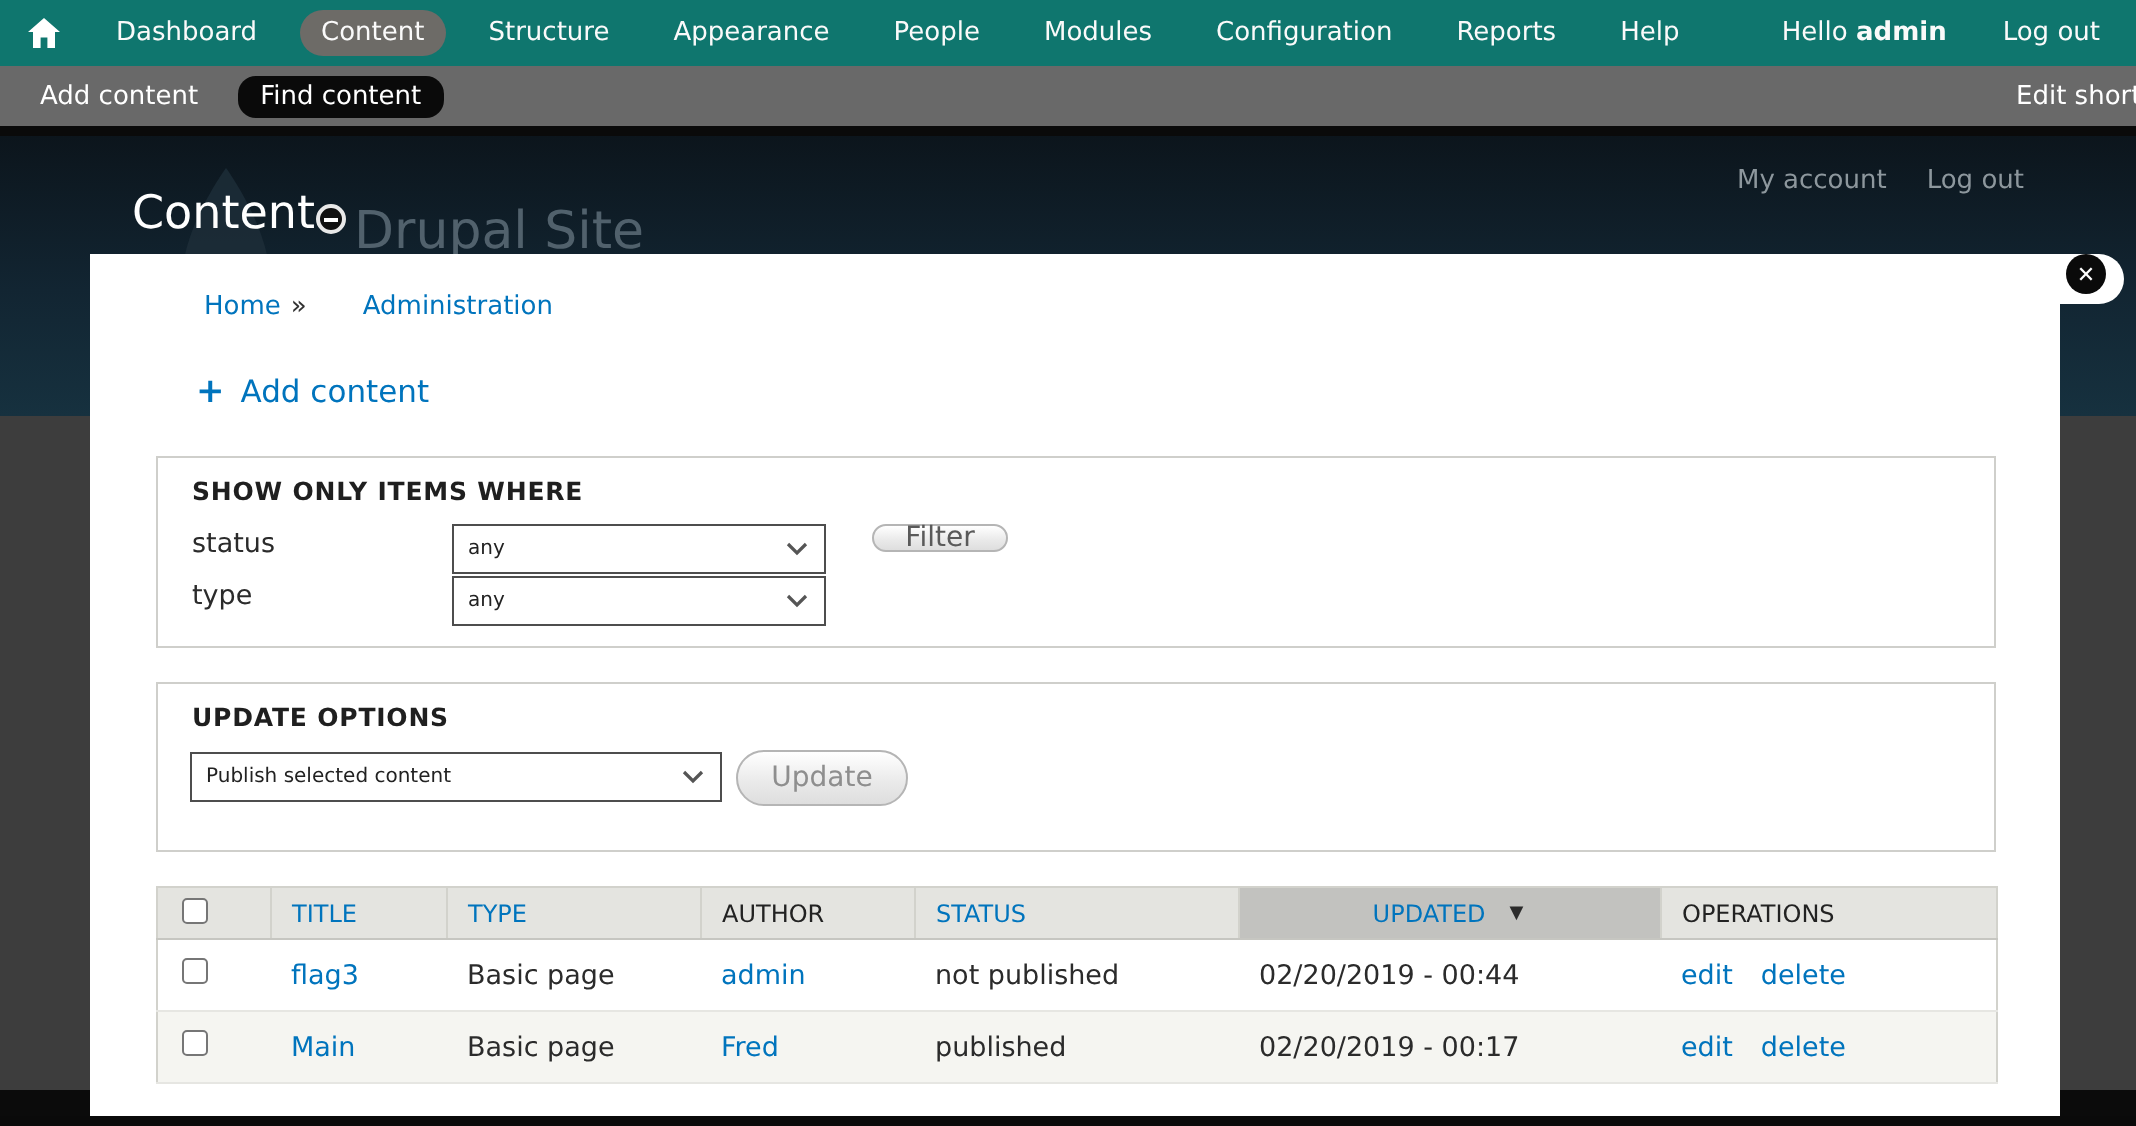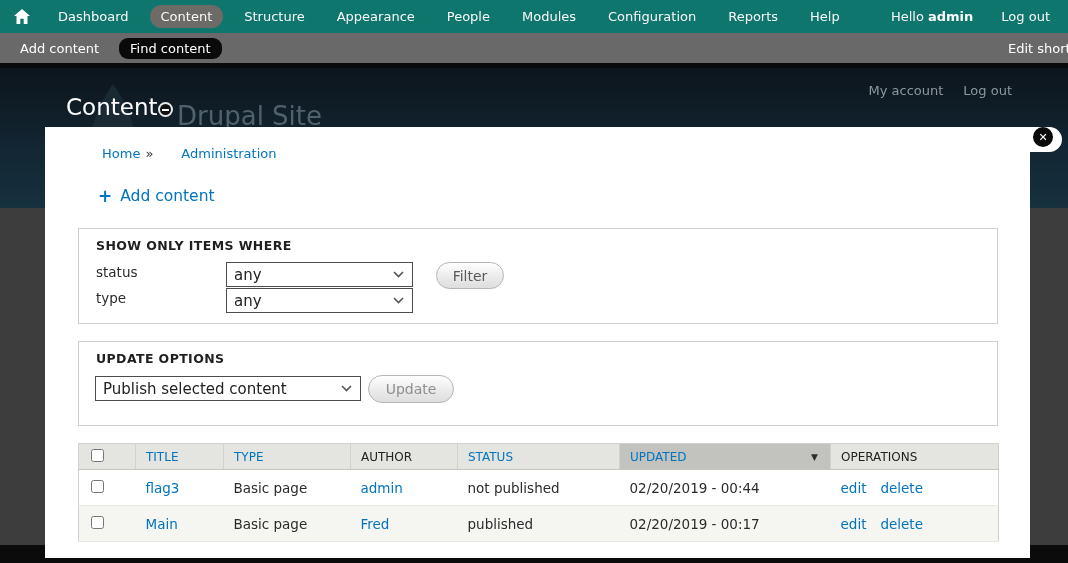--- a/index.html
+++ b/index.html
@@ -52,33 +52,33 @@
   .add-content-link .plus { color:#0074bd; font-size:17px; font-weight:bold; line-height:1; }
   .add-content-link .lbl { color:#0074bd; font-size:15.5px; }
 
   fieldset.panel { position:absolute; border:1px solid #cfcfcb; background:#fff; }
   .panel-legend { position:absolute; left:17px; top:9px; font-size:12.5px; font-weight:bold; color:#1f1f1f; letter-spacing:.4px; }
   .fs-filters { left:33px; top:101px; width:920px; height:96px; }
   .fs-update  { left:33px; top:214px; width:920px; height:85px; }
   .fld-label { position:absolute; font-size:13.5px; color:#2b2b2b; }
 
   .fake-select { position:absolute; height:25px; background:#fff; border:1px solid #4d4d4d; display:flex; align-items:center; cursor:pointer; }
-  .fake-select .val { font-size:15px; color:#222; margin-left:7px; flex:1; white-space:nowrap; overflow:hidden; }
+  .fake-select .val { font-size:10px; color:#222; margin-left:7px; flex:1; white-space:nowrap; overflow:hidden; }
   .fake-select .chev { margin-right:8px; display:flex; align-items:center; }
 
   .btn { position:absolute; border:1px solid #b5b5b5; border-radius:15px; background:linear-gradient(180deg,#ffffff 0%,#e9e9e9 60%,#dedede 100%); font-size:14px; color:#5a5a5a; display:flex; align-items:center; justify-content:center; cursor:pointer; font-family:inherit; }
   .btn.muted { color:#8e8e8e; }
 
   
   .content-table { position:absolute; left:33px; top:316px; width:920px; border-collapse:collapse; table-layout:fixed; }
   .content-table th { height:26px; background:#e4e4e0; border-bottom:1px solid #c6c6c1; border-left:1px solid #d2d2cc; font-size:12px; font-weight:normal; text-align:left; padding-left:10px; color:#222; }
   .content-table th:first-child { border-left:1px solid #d2d2cc; }
   .content-table th a { color:#0074bd; text-decoration:none; cursor:pointer; }
   .content-table th.sorted { background:#c2c2bf; }
-  .content-table th .th-flex { display:flex; align-items:center; justify-content:space-between;gap:12px; }
+  .content-table th .th-flex { display:flex; align-items:center; justify-content:center;gap:12px; }
   .sort-arrow { font-size:9px; color:#2b2b2b; margin-right:12px; }
   .content-table { border:1px solid #d2d2cc;padding-left:48px; }
   .content-table td { height:36px; font-size:13.5px; color:#2b2b2b; padding-left:10px; border-bottom:1px solid #e6e6e2; }
   .content-table tr.even td { background:#f5f5f1; }
   .content-table td a { color:#0074bd; text-decoration:none; cursor:pointer; }
   .ops a { margin-right:14px; }
   .cb { width:13px; height:13px; margin-left:2px; cursor:pointer; }
 </style>
 </head>
 <body>
@@ -118,21 +118,21 @@
       <div class="panel-legend">SHOW ONLY ITEMS WHERE</div>
       <div class="fld-label" style="left:17px; top:35px;">status</div>
       <div class="fake-select" style="left:147px; top:33px; width:187px;">
         <span class="val">any</span>
         <span class="chev">
             <svg width="11" height="7" viewBox="0 0 11 7">
               <polyline points="1,1 5.5,5.5 10,1" fill="none" stroke="#555" stroke-width="1.6"></polyline>
             </svg>
           </span>
       </div>
-      <button class="btn" style="left:357px; top:33px; width:68px; height:27px;">Filter</button>
+      <button class="btn" style="left:357px; top:33px; width:68px; height:14px;">Filter</button>
       <div class="fld-label" style="left:17px; top:61px;">type</div>
       <div class="fake-select" style="left:147px; top:59px; width:187px;">
         <span class="val">any</span>
         <span class="chev">
             <svg width="11" height="7" viewBox="0 0 11 7">
               <polyline points="1,1 5.5,5.5 10,1" fill="none" stroke="#555" stroke-width="1.6"></polyline>
             </svg>
           </span>
       </div>
     </fieldset>

